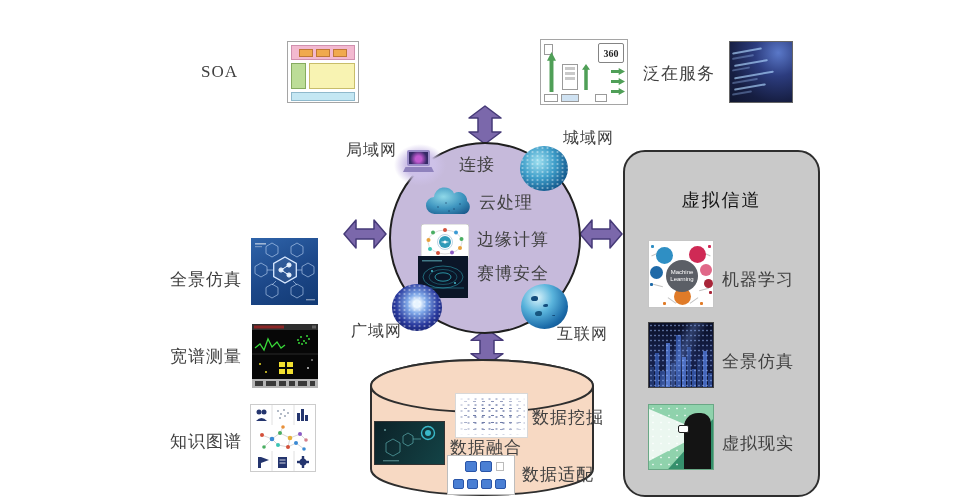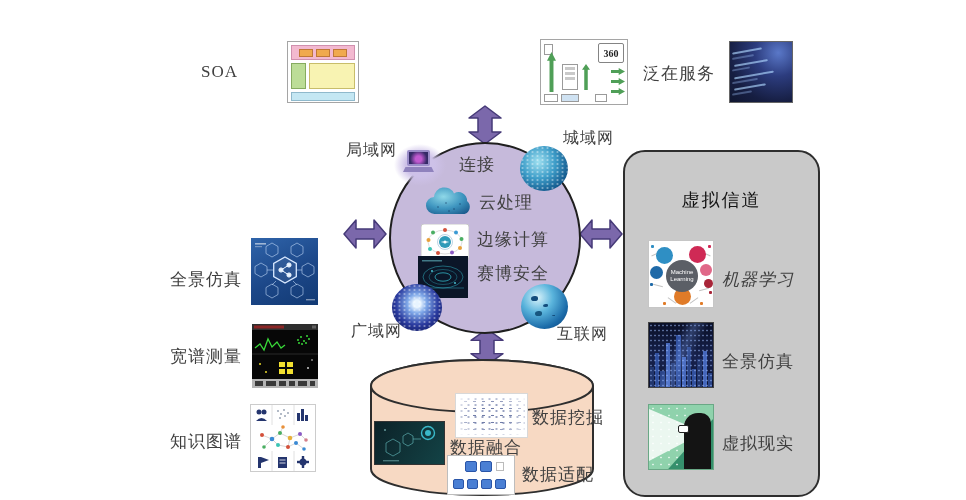--- a/index.html
+++ b/index.html
@@ -298,21 +298,21 @@
     <div class="ml-dot" style="left:14px;bottom:2px;background:#e07b28;"></div>
     <div class="ml-dot" style="right:10px;bottom:2px;background:#e07b28;"></div>
     <div class="mlc" style="left:7px;top:6px;width:17px;height:17px;background:#2f8fc4;"></div>
     <div class="mlc" style="left:1px;top:25px;width:13px;height:13px;background:#1f6aa8;"></div>
     <div class="mlc" style="right:7px;top:5px;width:17px;height:17px;background:#cf2a55;"></div>
     <div class="mlc" style="right:1px;top:23px;width:12px;height:12px;background:#e06888;"></div>
     <div class="mlc" style="right:0px;top:38px;width:9px;height:9px;background:#a82538;"></div>
     <div class="mlc" style="left:25px;bottom:2px;width:17px;height:17px;background:#e07b28;"></div>
     <div class="mlc ml-center" style="left:17px;top:19px;width:32px;height:32px;">Machine Learning</div>
   </div>
-  <div class="lbl" style="left:722px;top:268px;font-style:italic;">机器学习</div>
+  <div class="lbl" style="left:722px;top:268px;">机器学习</div>
 
   <div class="thumb city" style="left:648px;top:322px;width:66px;height:66px;">
     <div class="bars">
       <i style="width:5px;height:20px;background:#22366e;"></i>
       <i style="width:4px;height:34px;background:#31509e;"></i>
       <i style="width:6px;height:16px;background:#2a4488;"></i>
       <i style="width:5px;height:44px;background:#4668bc;"></i>
       <i style="width:4px;height:24px;background:#22366e;"></i>
       <i style="width:6px;height:52px;background:#31509e;"></i>
       <i style="width:5px;height:30px;background:#4668bc;"></i>

